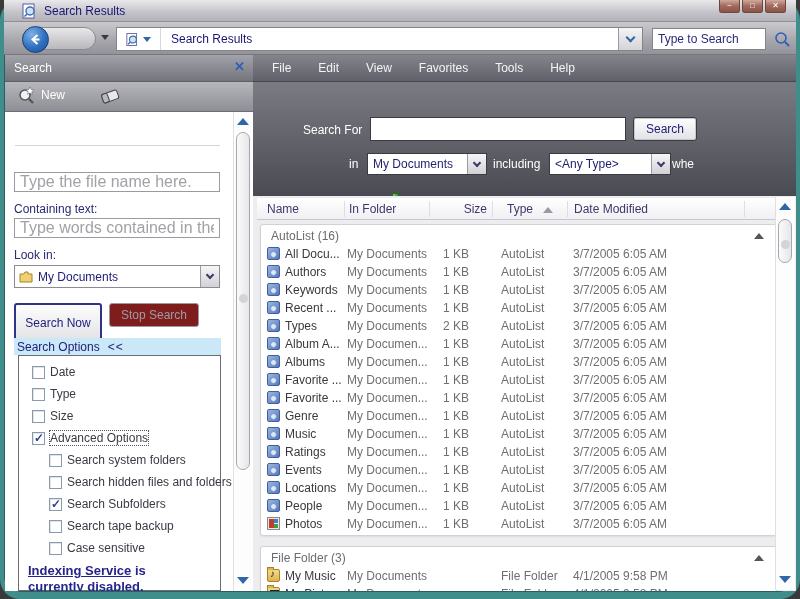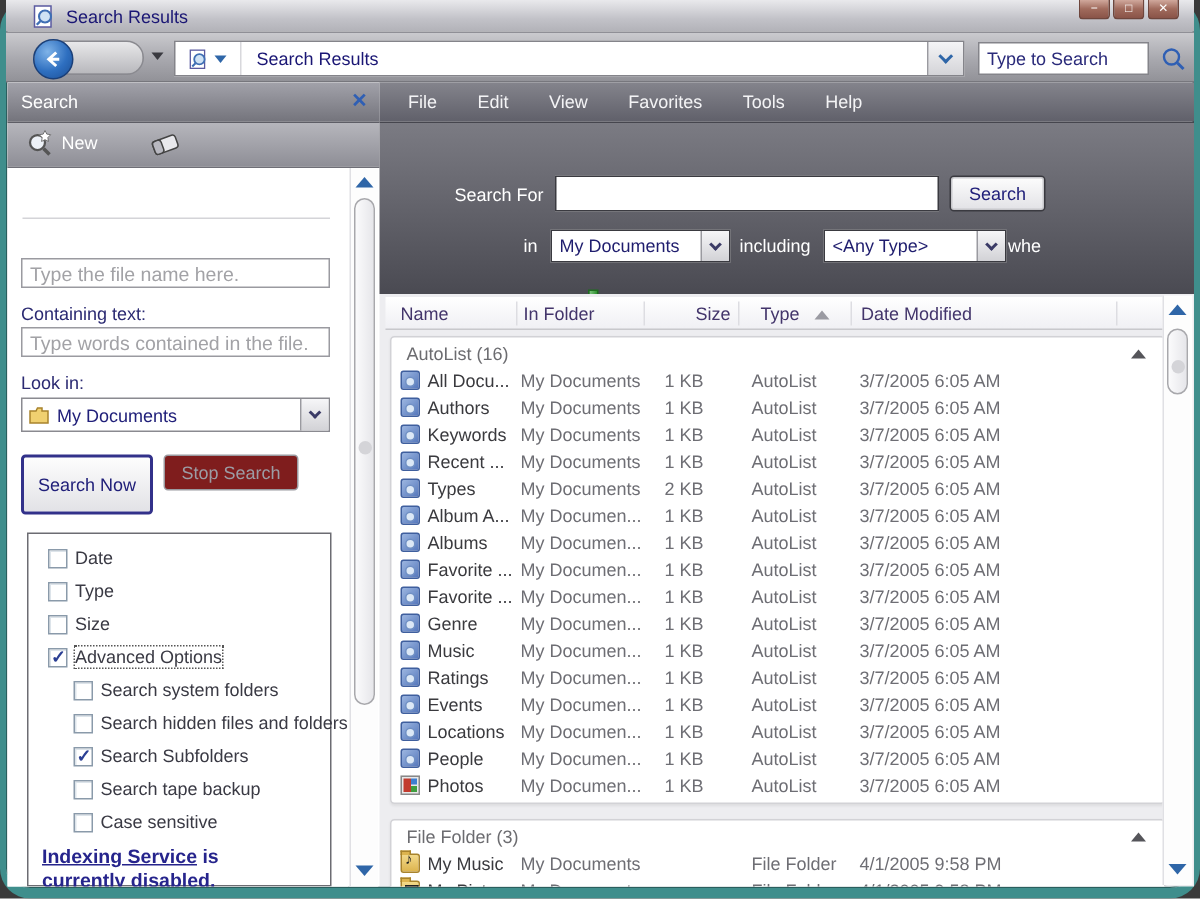--- a/index.html
+++ b/index.html
@@ -57,21 +57,21 @@
   .sb-new { position:absolute; left:12px; top:4px; display:flex; align-items:center; gap:6px; color:#fff; }
   .sb-clear { position:absolute; left:94px; top:5px; }
 
   .sb-content { position:absolute; left:0; top:57px; width:227px; height:479px; background:#fff; overflow:hidden; }
   .sb-title-row { position:absolute; left:10px; top:8px; display:flex; align-items:center; gap:9px; }
   .sb-title { color:#16147e; font-weight:bold; font-size:12.5px; }
   .sb-divider { position:absolute; left:10px; top:33px; width:205px; height:1px; background:#d4d4d8; }
 
   .sb-label { position:absolute; left:9px; color:#2b2a72; }
   .lbl1 { top:44px; } .lbl2 { top:90px; } .lbl3 { top:136px; }
-  .sb-input { position:absolute; left:9px; width:206px; height:20px; border:1px solid #9a9aa0; font-family:inherit; font-size:13px; color:#444; padding:0 5px; outline:none; }
+  .sb-input { position:absolute; left:9px; width:206px; height:20px; border:1px solid #9a9aa0; font-family:inherit; font-size:16px; color:#444; padding:0 5px; outline:none; }
   .sb-input::placeholder { color:#a2a2a6; opacity:1; }
   .inp1 { top:60px; } .inp2 { top:106px; }
 
   .sb-select { position:absolute; left:9px; top:153px; width:206px; height:23px; background:#fff; border:1px solid #8a8a90; display:flex; align-items:center; }
   .sb-select .txt { color:#21207a; padding-left:5px; flex:1; }
   .sel-btn { width:19px; height:100%; background:linear-gradient(#f6f6f8,#d2d2d6); border-left:1px solid #9a9aa0; display:flex; align-items:center; justify-content:center; }
   .sel-btn .chev { width:6px; height:6px; border-right:2px solid #3a3a66; border-bottom:2px solid #3a3a66; transform:rotate(45deg); margin-top:-3px; }
 
   .btn { font-family:inherit; font-size:12px; color:#21207a; background:linear-gradient(#fdfdfd,#e2e2e6); border:1px solid #9a9aa0; border-radius:3px; }
   .btn-search-now { position:absolute; left:9px; top:191px; width:88px; height:40px; border:2px solid #32318a; }
@@ -260,20 +260,21 @@
           </svg>
         <span class="txt">My Documents</span>
         <div class="sel-btn">
             <span class="chev"></span>
           </div>
       </div>
 
       <button class="btn btn-search-now">Search Now</button>
       <button class="btn btn-stop">Stop Search</button>
 
+      <div class="opt-bar"><span>Search Options</span><span class="collapse">&lt;&lt;</span></div>
       <div class="opt-box" id="opt-box">
 
         <div class="opt-row">
             <span class="cb"></span>
             <span class="opt-lbl">Date</span>
           </div>
           <div class="opt-row">
             <span class="cb"></span>
             <span class="opt-lbl">Type</span>
           </div>

